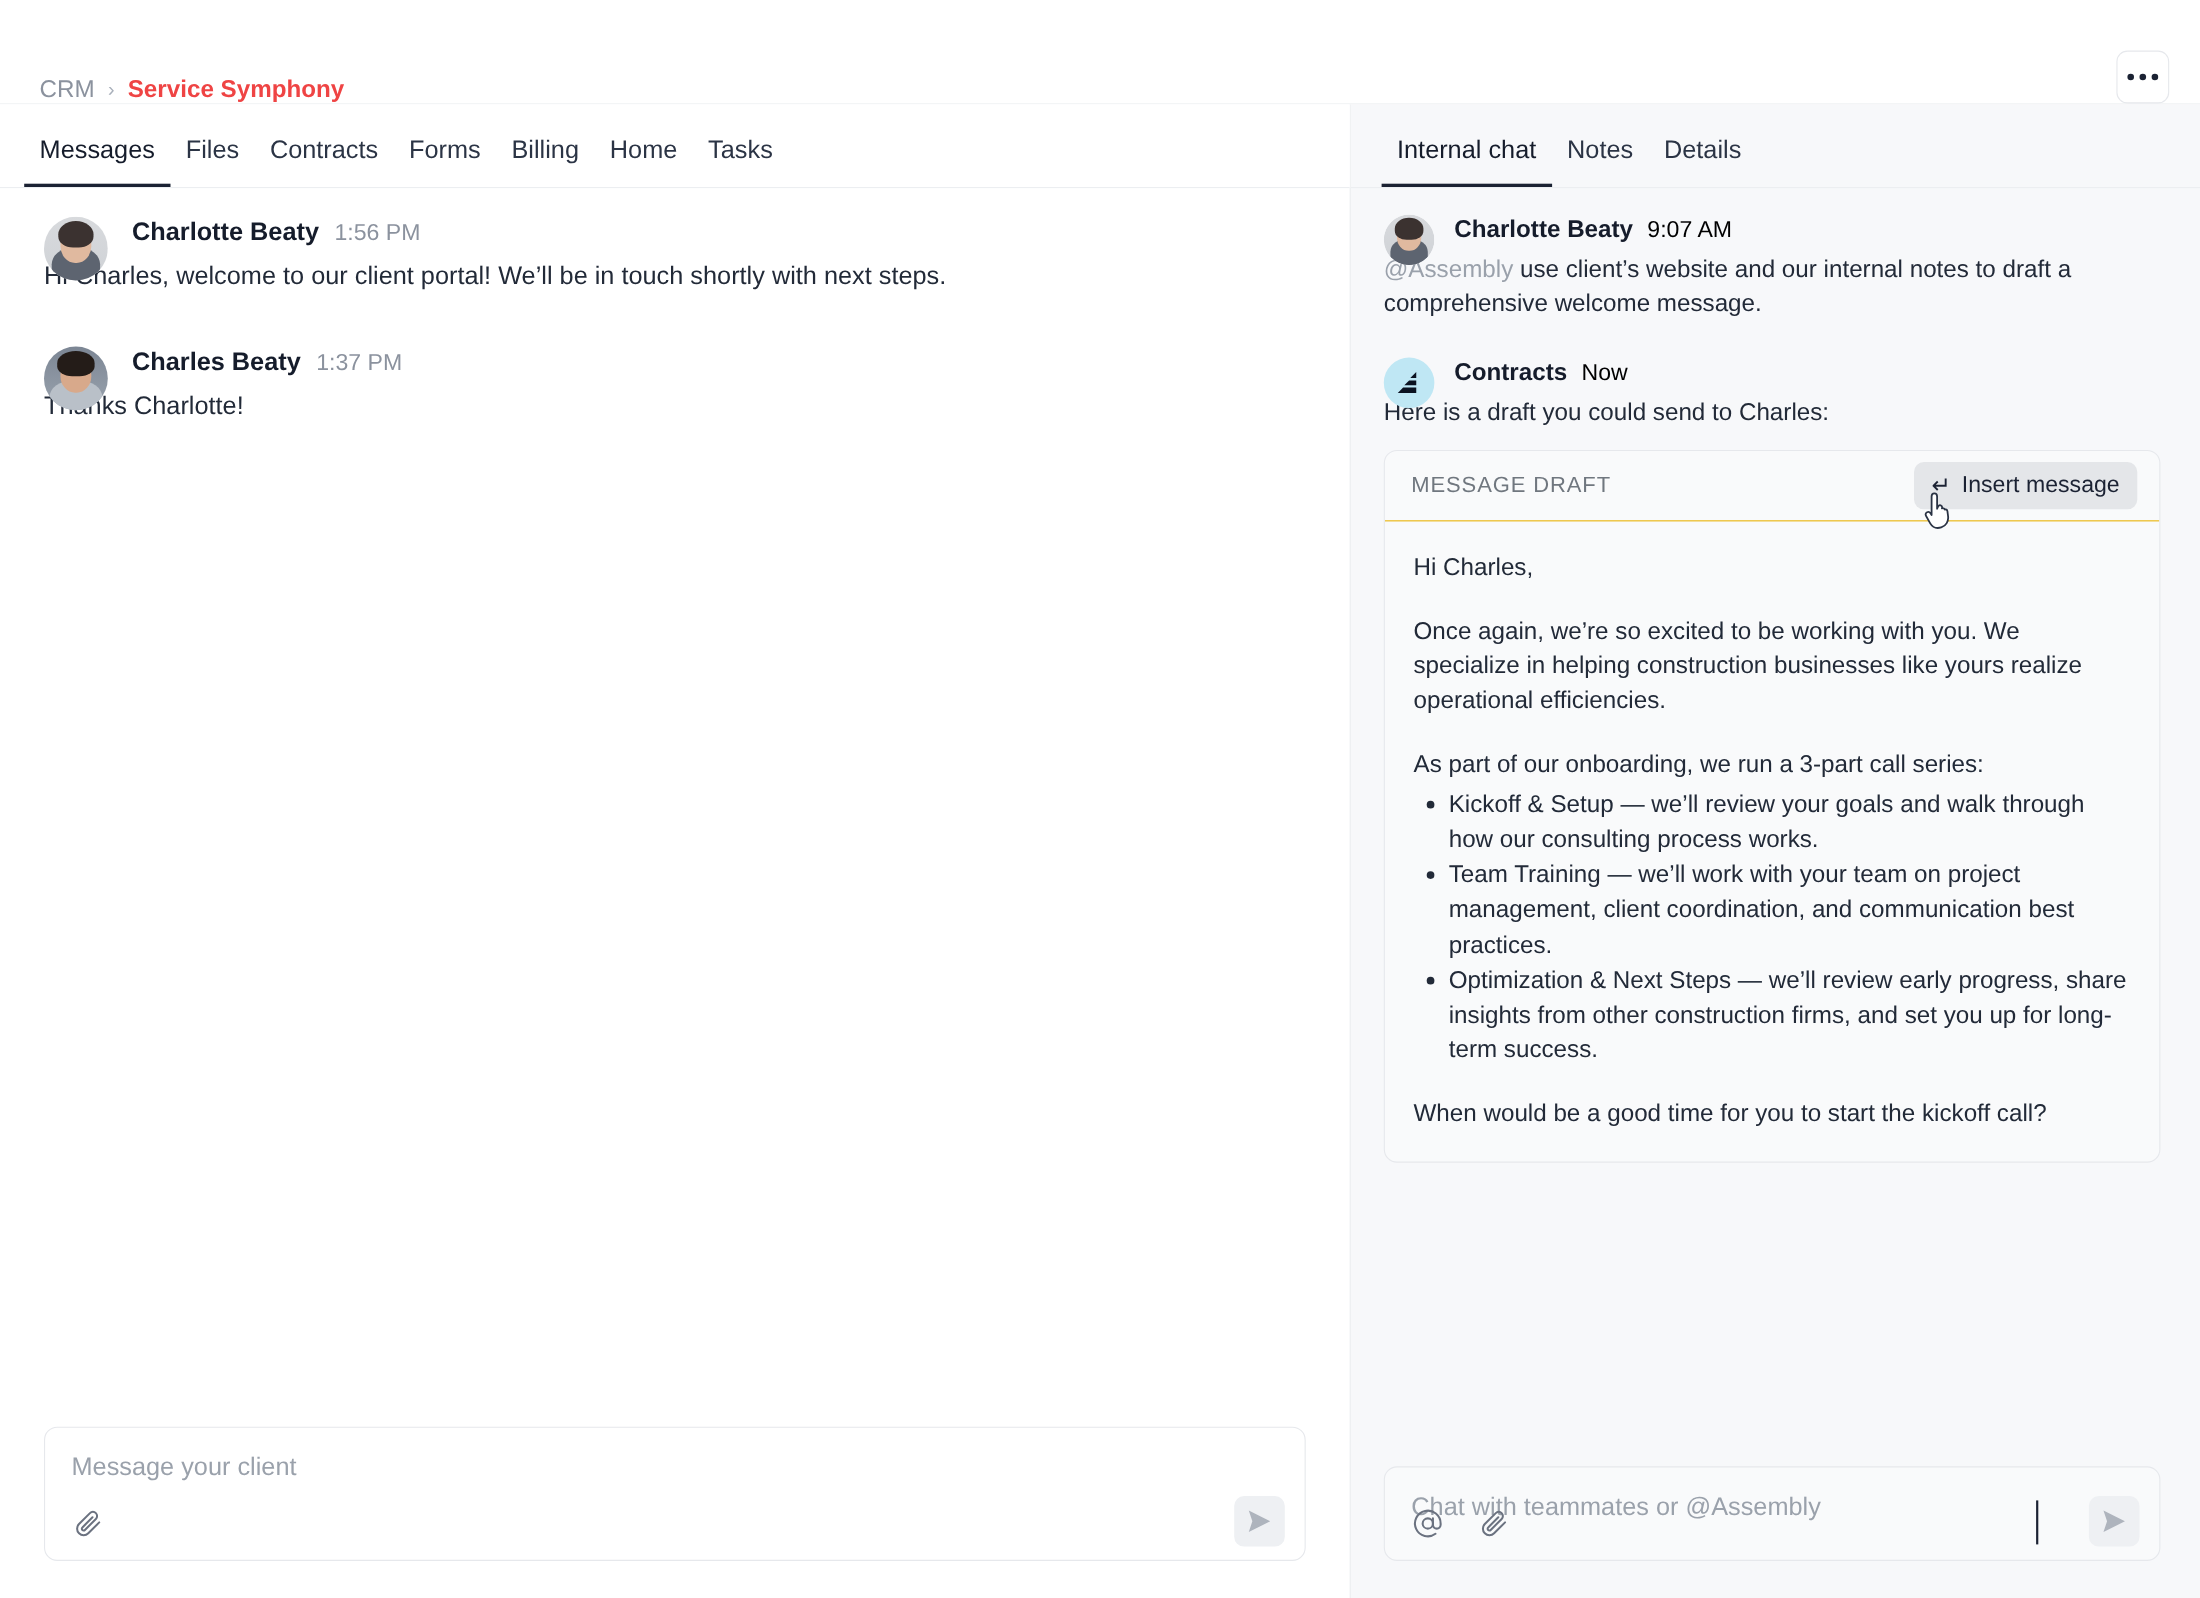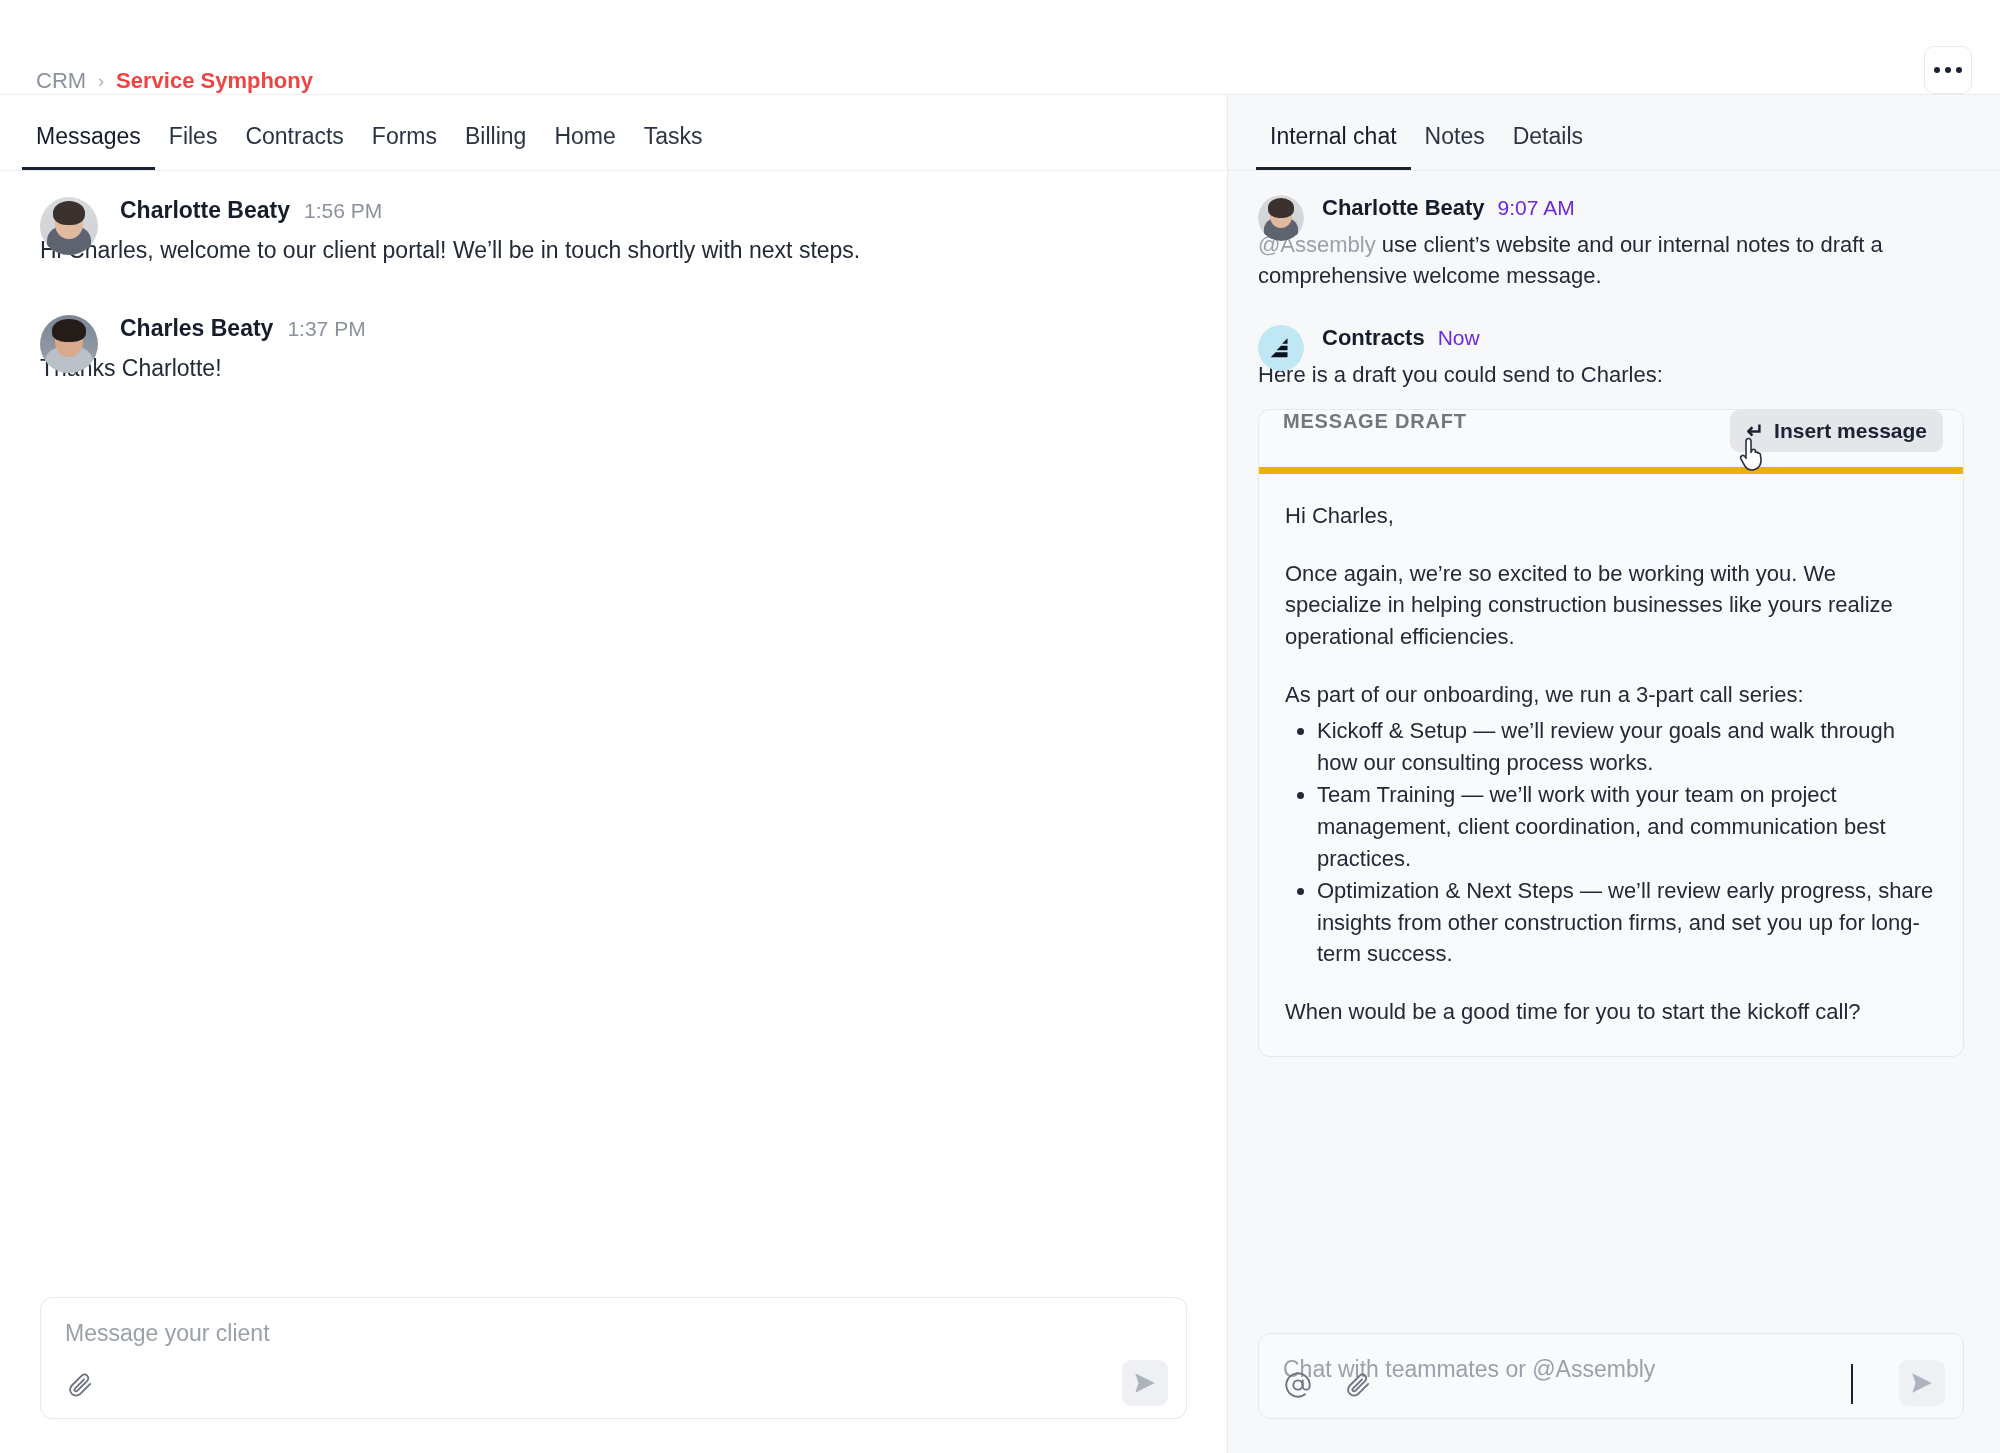--- a/index.html
+++ b/index.html
@@ -122,33 +122,33 @@
   }
 
   
   .rchat { flex: 1; overflow: hidden; padding: 24px 36px 0 30px; min-height: 0; }
   .rmsg { display: flex; gap: 18px; margin-bottom: 34px; }
   .ravatar { width: 46px; height: 46px; border-radius: 50%; flex: 0 0 46px; overflow: hidden; position: relative; }
   .ravatar.asst { background: #bfe7f4; display: flex; align-items: center; justify-content: center; }
   .rbody { flex: 1; min-width: 0; }
   .rhead { display: flex; align-items: baseline; gap: 13px; margin-bottom: 8px; }
   .rauthor { font-size: 22px; font-weight: 700; color: #151c2b; }
-  .rtime { font-size: 21px; color: #6d28d9; }
+  .rtime { font-size: 21px; color: #000000; }
   .rtext { font-size: 22px; line-height: 1.42; color: #222a38; }
   .rmsg .rtext { margin-left: -64px; }
   .mention { color: #9aa1ab; }
 
   
   .draft-card {
     margin-left: -64px; margin-top: 18px;
     border: 1px solid #e6e8ec; border-radius: 12px; background: #f9fafb; overflow: hidden;
   }
   .draft-head {
-    height: 64px; display: flex; align-items: flex-start; justify-content: space-between;
-    padding: 0 20px 0 24px; border-bottom: 7px solid #eab308; font-weight: bold;
+    height: 64px; display: flex; align-items: center; justify-content: space-between;
+    padding: 0 20px 0 24px; border-bottom: 1px solid #eab308;
   }
   .draft-label { font-size: 20px; letter-spacing: .04em; color: #70777f; }
   .insert-btn {
     display: flex; align-items: center; gap: 10px;
     background: #e4e6e9; border-radius: 9px; padding: 9px 16px;
     font-size: 21px; color: #1b2233; position: relative;
   }
   .draft-body { padding: 26px 26px 28px 26px; font-size: 22px; line-height: 1.45; color: #222a38; }
   .draft-body p { margin-bottom: 26px; }
   .draft-body p:last-child { margin-bottom: 0; }

